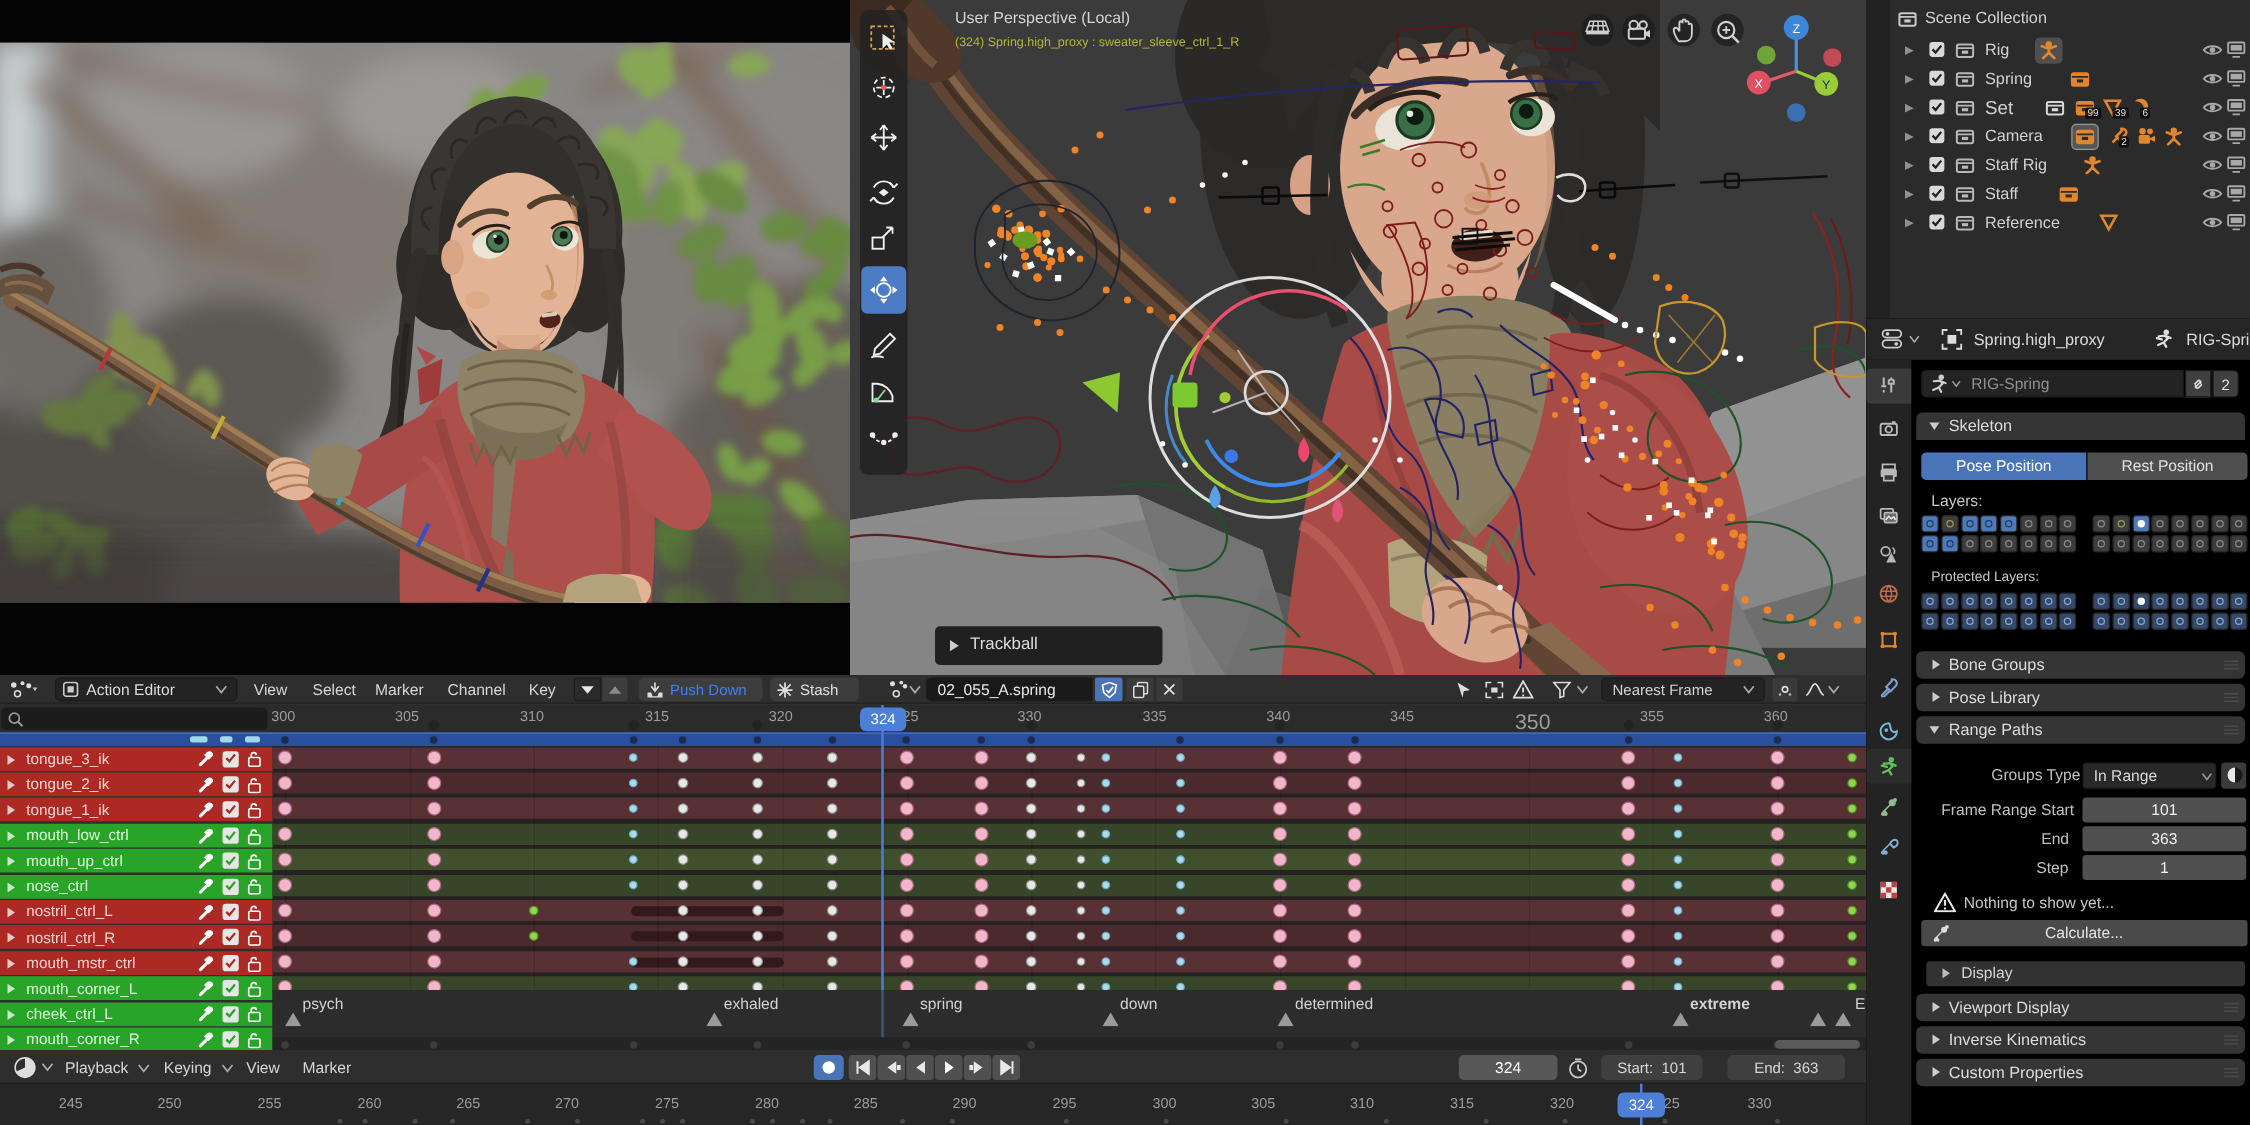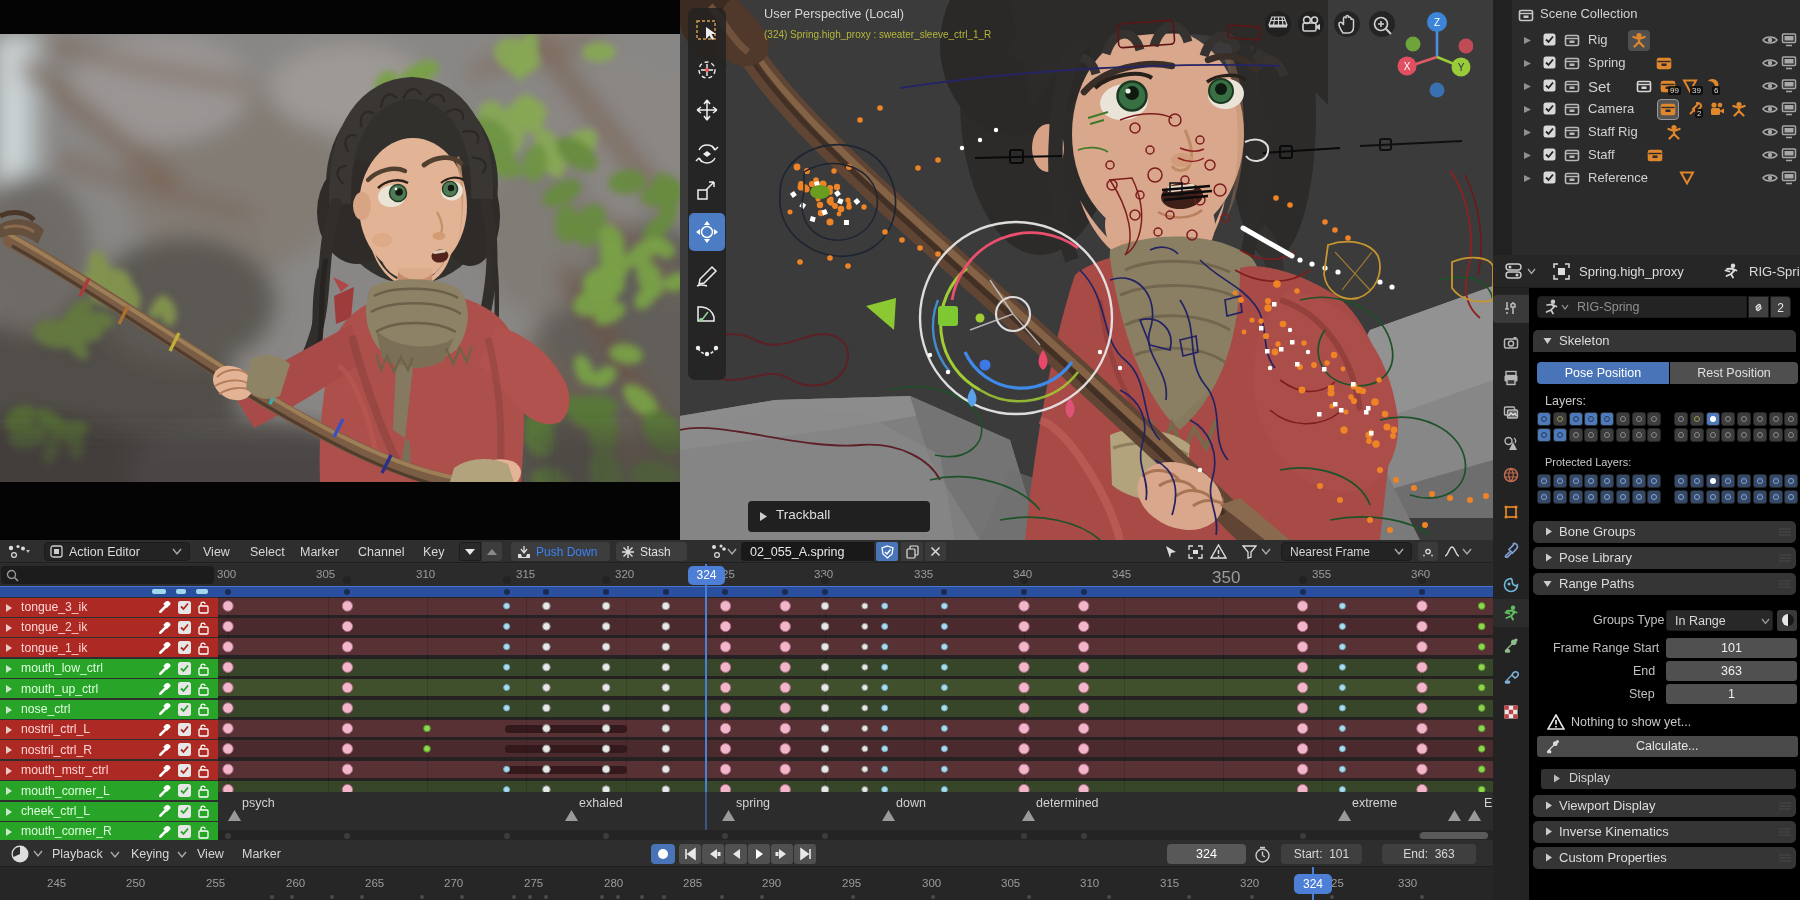--- a/index.html
+++ b/index.html
@@ -1707,21 +1707,21 @@
       <path d="M6.5 0 L13 11 L0 11 Z" fill="#9a9a9a"></path>
     </svg>
     <div style="position:absolute;left:896px;top:256px;color:#d2d2d2;font-size:12.5px;font-weight:normal;white-space:nowrap">down</div>
     <svg style="position:absolute;left:1022px;top:270px" width="13" height="11" viewBox="0 0 13 11">
       <path d="M6.5 0 L13 11 L0 11 Z" fill="#9a9a9a"></path>
     </svg>
     <div style="position:absolute;left:1036px;top:256px;color:#d2d2d2;font-size:12.5px;font-weight:normal;white-space:nowrap">determined</div>
     <svg style="position:absolute;left:1338px;top:270px" width="13" height="11" viewBox="0 0 13 11">
       <path d="M6.5 0 L13 11 L0 11 Z" fill="#9a9a9a"></path>
     </svg>
-    <div style="position:absolute;left:1352px;top:256px;color:#d2d2d2;font-size:12.5px;font-weight:normal;white-space:nowrap">extreme</div>
+    <div style="position:absolute;left:1352px;top:256px;color:#d2d2d2;font-size:12.5px;font-weight:bold;white-space:nowrap">extreme</div>
     <svg style="position:absolute;left:1448px;top:270px" width="13" height="11" viewBox="0 0 13 11">
       <path d="M6.5 0 L13 11 L0 11 Z" fill="#9a9a9a"></path>
     </svg>
     <svg style="position:absolute;left:1468px;top:270px" width="13" height="11" viewBox="0 0 13 11">
       <path d="M6.5 0 L13 11 L0 11 Z" fill="#9a9a9a"></path>
     </svg>
     <div style="position:absolute;left:1484px;top:256px;color:#d2d2d2;font-size:12.5px;font-weight:normal;white-space:nowrap">E</div>
     <div style="position:absolute;left:705px;top:252px;width:2px;height:38px;background:rgba(74,127,214,0.5)"></div>
     <div style="position:absolute;left:218px;top:290px;width:1275px;height:10px;background:#242424"></div>
     <div style="position:absolute;left:225px;top:293px;width:6px;height:6px;border-radius:50%;background:#3c3c3c"></div>

